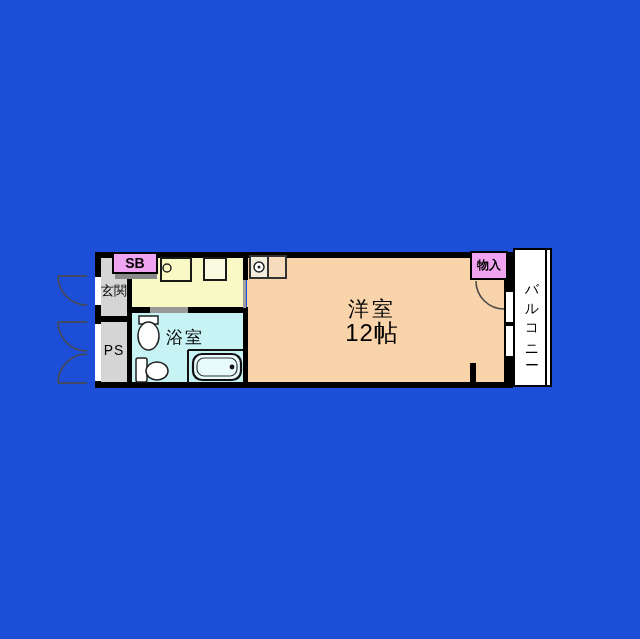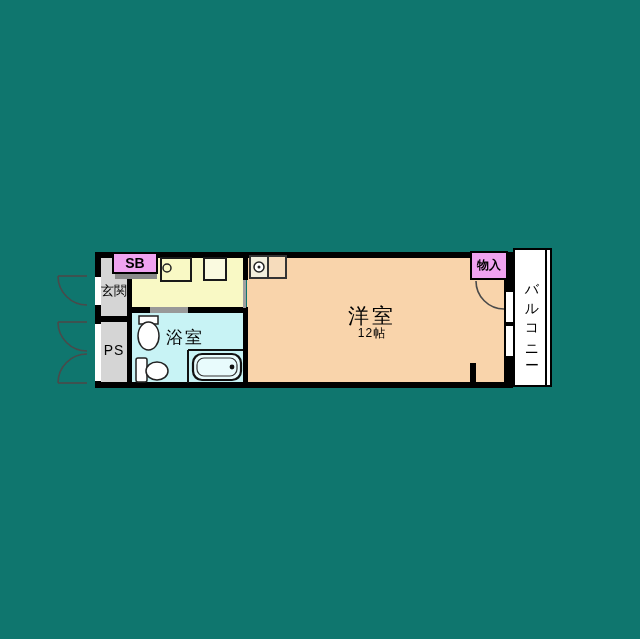--- a/index.html
+++ b/index.html
@@ -1,17 +1,17 @@
 <!DOCTYPE html>
 <html style="--wall: #000000; --entrance_fill: #d5d5d5; --kitchen_fill: #f9f9c5; --bathroom_fill: #c8f3f5; --room_fill: #f9d4ab; --pink_fill: #efa3f0; --balcony_fill: #ffffff; --door_marker: #999999; --sb_bar: #8a8a8a; --opening_line: #a0a0a0; --unit_left: #f2eedd; --unit_right: #f6dcbc; --sink_fill: #fafae0; --tub_fill: #e8fbfc; --arc_stroke: #4a4a4a; --fixture_stroke: #222222;"><head>
 <meta charset="utf-8">
 <style>
   html,body{margin:0;padding:0;background:#ffffff;}
   body{font-family:"Liberation Sans","DejaVu Sans",sans-serif;}
-  .stage{position:relative;width:640px;height:639px;background:#0f766e;overflow:hidden;}
+  .stage{position:relative;width:640px;height:639px;background:#1d4ed8;overflow:hidden;}
   .abs{position:absolute;box-sizing:border-box;}
   
   .fill{z-index:1;}
   .f-gray{background:var(--entrance_fill,#d5d5d5);}
   .f-kitchen{background:var(--kitchen_fill,#f9f9c5);}
   .f-bath{background:var(--bathroom_fill,#c8f3f5);}
   .f-room{background:var(--room_fill,#f9d4ab);}
   
   .wall{background:var(--wall,#000000);z-index:2;}
   .gap{background:#ffffff;z-index:3;}
@@ -141,16 +141,16 @@
   <div class="abs lbl lbl-center" style="left:100px;top:342px;width:28px;height:18px;font-size:14px;letter-spacing:1px;">
     <span>PS</span>
   </div>
 
   <div class="abs lbl" style="left:166px;top:329px;font-size:17px;letter-spacing:2px;">
     <span>浴室</span>
   </div>
 
   <div class="abs lbl lbl-center" style="left:247px;top:299px;width:250px;height:46px;flex-direction:column;">
     <div style="font-size:21px;letter-spacing:3px;">洋室</div>
-    <div style="font-size:12px;letter-spacing:1px;">12帖</div>
+    <div style="font-size:24px;letter-spacing:1px;">12帖</div>
   </div>
 
 </div>
 
 </body></html>

